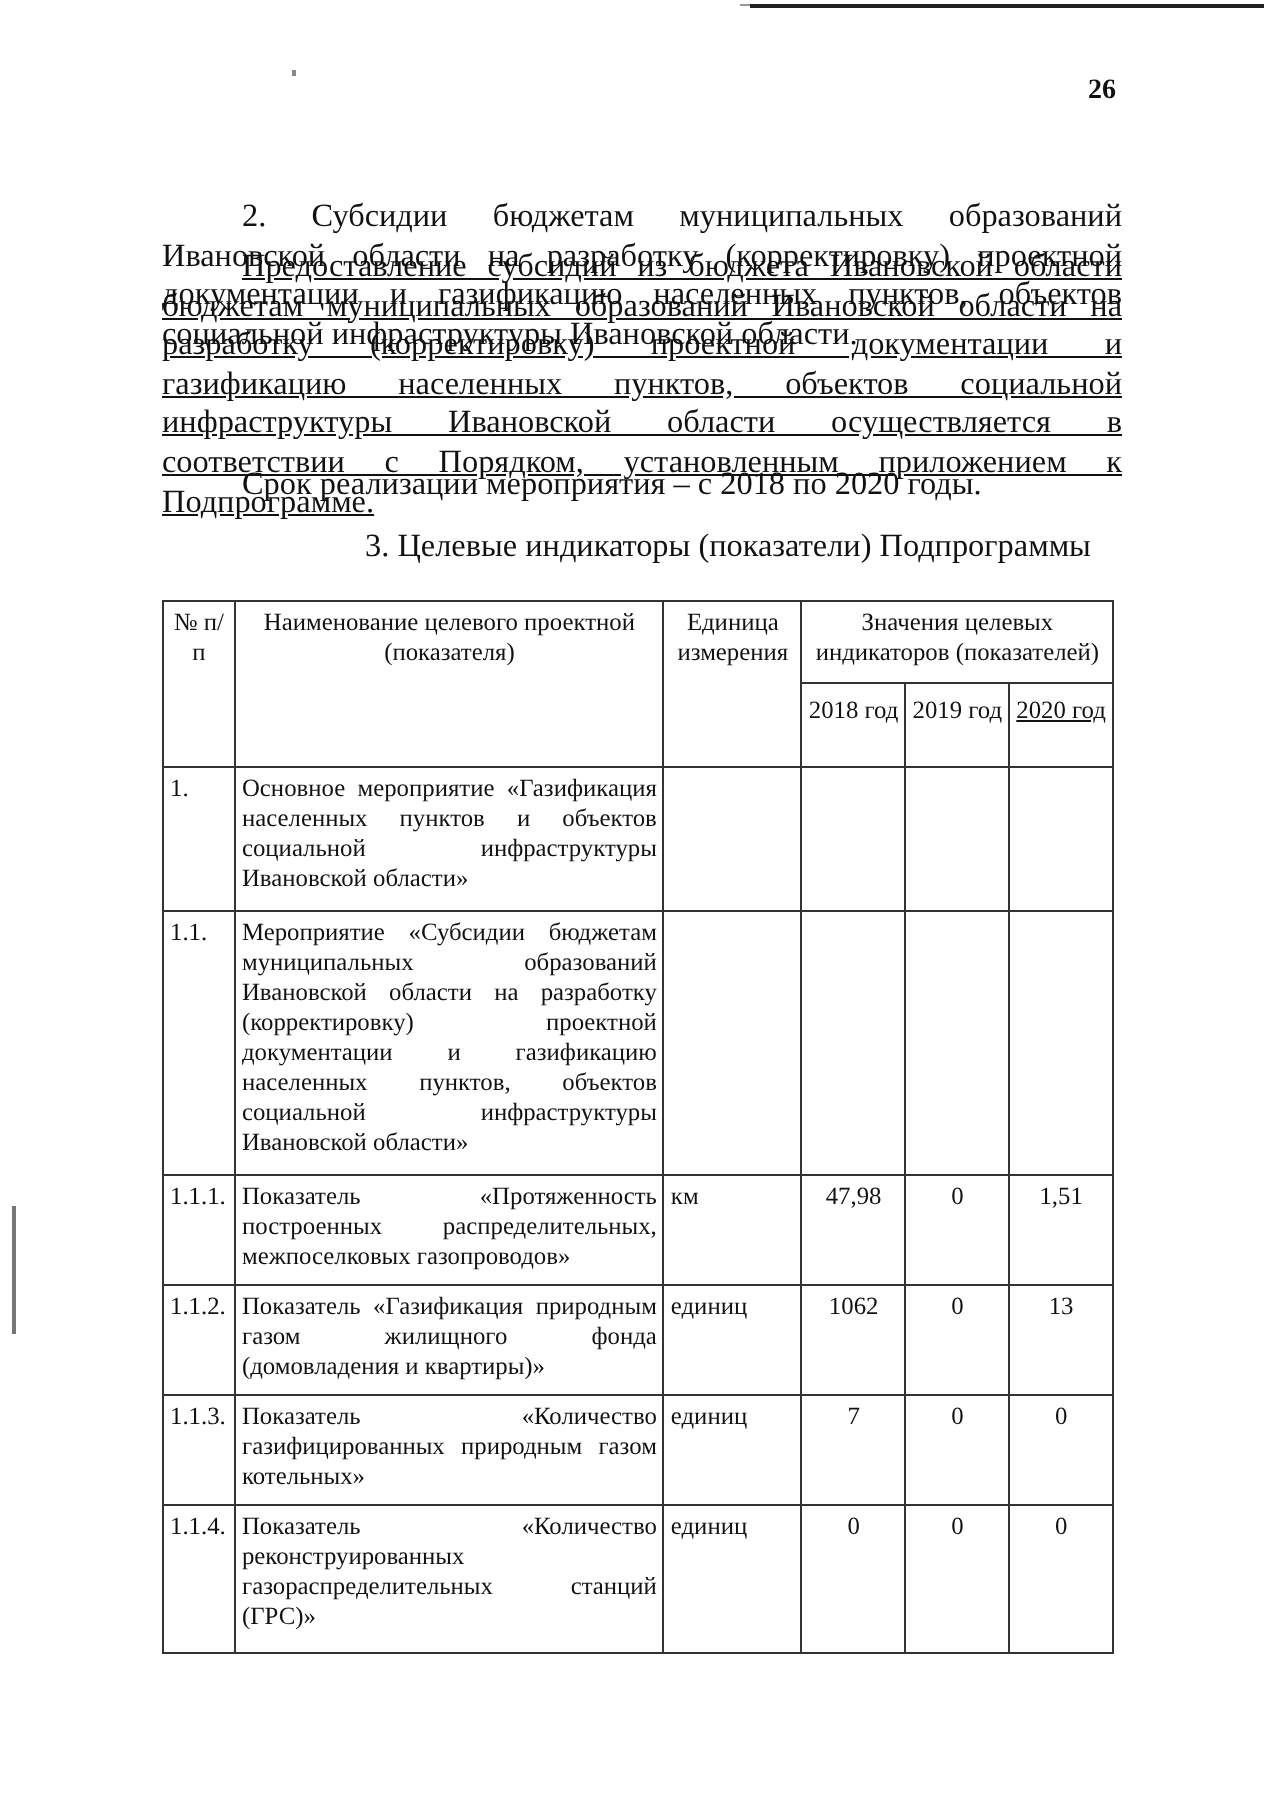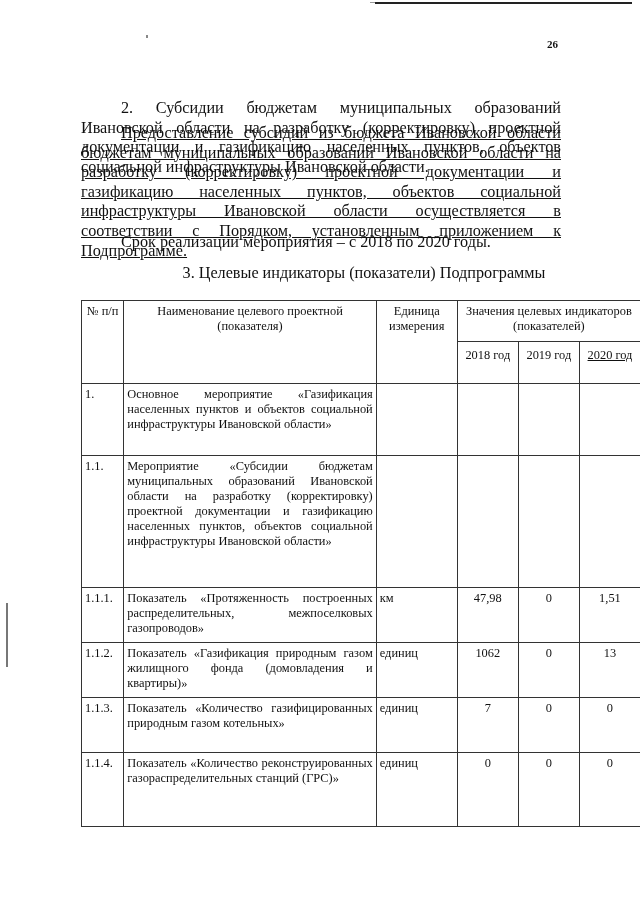--- a/index.html
+++ b/index.html
@@ -2,28 +2,28 @@
 <html><head>
 <meta charset="utf-8">
 <style>
   html, body { margin:0; padding:0; background:#fff; }
   body { width:640px; height:905px; position:relative; overflow:hidden;
          font-family:"Liberation Serif", "DejaVu Serif", serif; color:#111; }
   .scan-line-top { position:absolute; top:2px; left:375px; width:257px; height:2px; background:#222; }
   .scan-line-top-faint { position:absolute; top:2px; left:370px; width:60px; height:1px; background:#999; }
   .scan-mark-left { position:absolute; left:6px; top:603px; width:2px; height:64px; background:#777; }
   .speck { position:absolute; left:146px; top:35px; width:2px; height:3px; background:#888; }
-  .page-num { position:absolute; top:38px; right:82px; font-size:11px; font-weight:bold; }
+  .page-num { position:absolute; top:38px; right:82px; font-size:14px; font-weight:bold; }
   .para { position:absolute; left:81px; width:480px; font-size:16.2px; line-height:19.6px; text-align:justify; }
   .p1 { top:55px;margin-top:44px; }
   .p2 { top:124px;text-decoration:underline; }
   .p3 { top:233px; }
   .indent { text-indent:40px; }
   .section-title { position:absolute; top:264px; left:0; width:640px; text-align:center; font-size:16.2px;padding-left:44px; }
-  table { position:absolute; top:300px; left:81px; width:560px; border-collapse:collapse; font-size:12.4px; line-height:15px; }
+  table { position:absolute; top:300px; left:81px; width:476px; border-collapse:collapse; font-size:12.4px; line-height:15px; }
   td, th { border:1px solid #333; vertical-align:top; padding:3px 3px; font-weight:normal; }
   th { text-align:center; }
   .c-num { width:29px; }
   .c-name { width:208px; text-align:justify; }
   .c-unit { width:62px; }
   .c-val { width:45px; text-align:center; }
   .name-text { text-align:justify; text-align-last:left; }
 </style>
 </head>
 <body>

